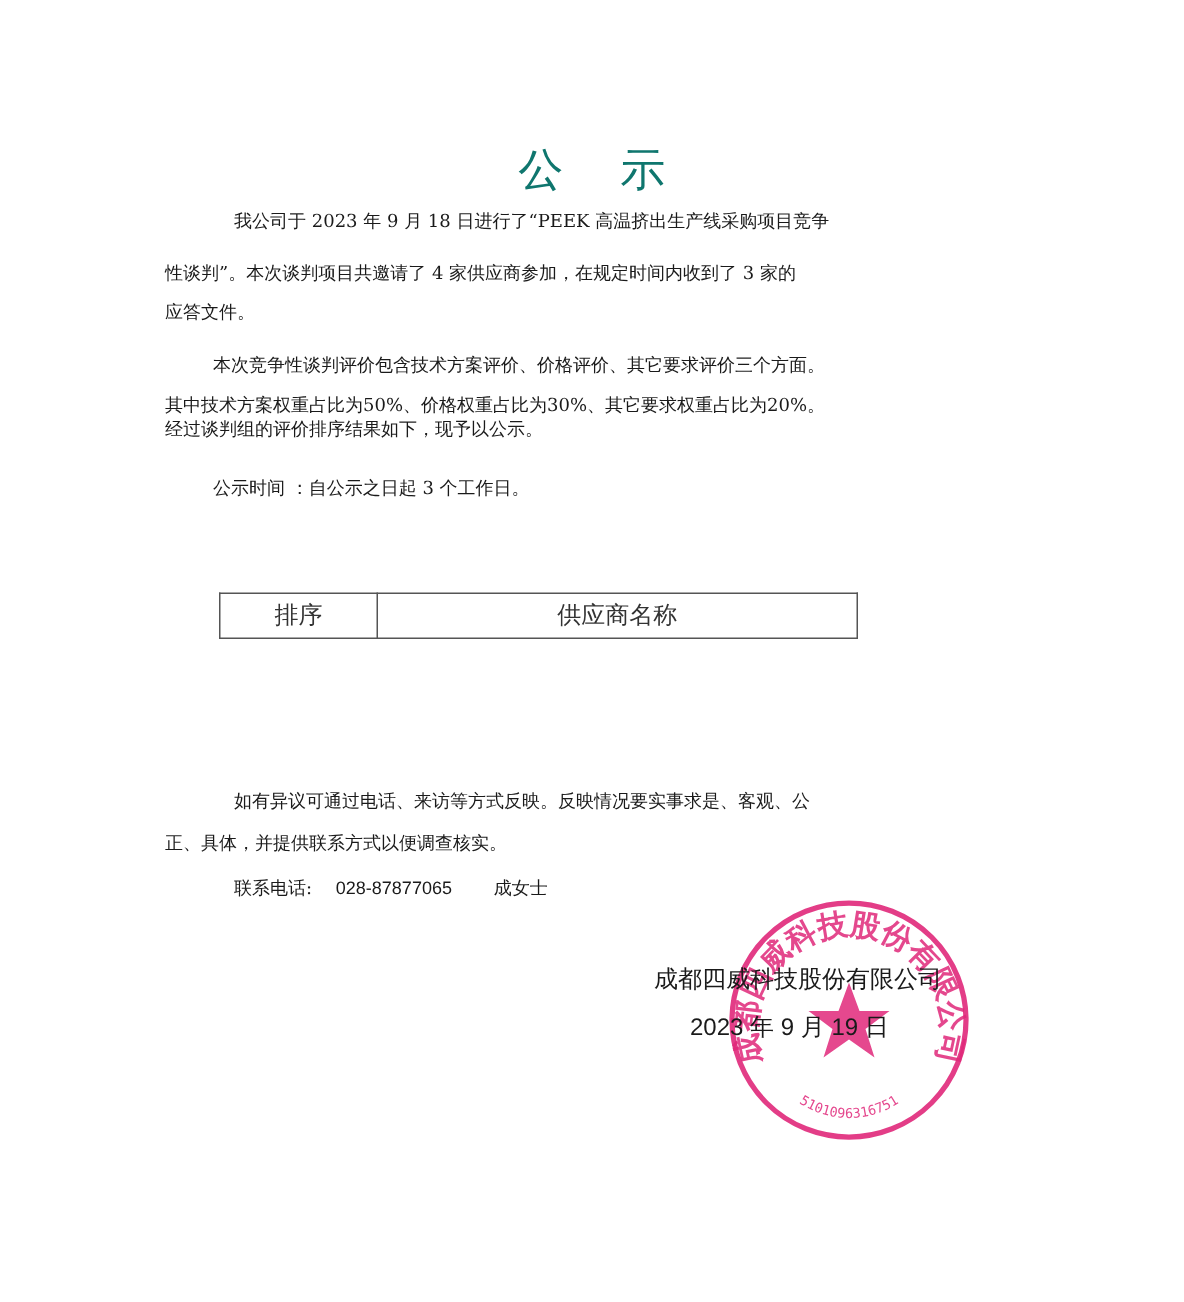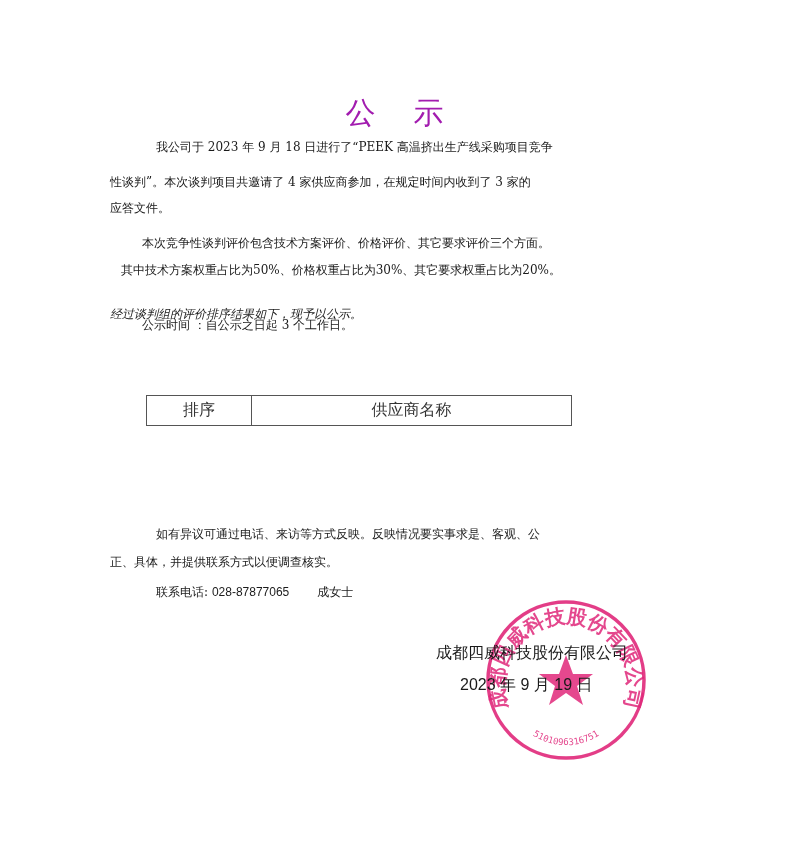--- a/index.html
+++ b/index.html
@@ -1,55 +1,55 @@
 <!DOCTYPE html>
 <html><head>
 <meta charset="utf-8">
 <style>
   html,body{margin:0;padding:0;background:#fff;}
   body{width:789px;height:868px;position:relative;overflow:hidden;font-family:"DejaVu Serif","Liberation Serif",serif;color:#1a1a1a;}
-  .title{position:absolute;top:93px;left:0;width:789px;text-align:center;font-size:30px;letter-spacing:38px;padding-left:38px;box-sizing:border-box;color:#a21caf;}
+  .title{position:absolute;top:93px;left:0;width:789px;text-align:center;font-size:30px;letter-spacing:38px;padding-left:38px;box-sizing:border-box;color:#0f766e;}
   .p{position:absolute;left:110px;width:580px;font-size:12px;line-height:28px;white-space:nowrap;}
   .num{font-family:"Liberation Sans",sans-serif;}
   table{position:absolute;left:146px;top:395px;width:426px;border-collapse:collapse;font-size:16px;}
   td{border:1.4px solid #555;height:29px;text-align:center;padding:0;color:#333;margin-top:40px;}
   td.rank{width:104px;}
   .stamp{position:absolute;left:483px;top:597px;width:166px;height:166px;}
   .sig{position:absolute;font-size:16px;white-space:nowrap;}
 </style>
 </head>
 <body>
 
 <div class="title">公示</div>
 
 <div class="p" style="top:133px;left:110px;text-indent:46px;">我公司于 2023 年 9 月 18 日进行了“PEEK 高温挤出生产线采购项目竞争</div>
 <div class="p" style="top:168px;left:110px;">性谈判”。本次谈判项目共邀请了 4 家供应商参加，在规定时间内收到了 3 家的</div>
 <div class="p" style="top:194px;left:110px;">应答文件。</div>
 
 <div class="p" style="top:229px;left:110px;text-indent:32px;">本次竞争性谈判评价包含技术方案评价、价格评价、其它要求评价三个方面。</div>
-<div class="p" style="top:256px;left:121px;">其中技术方案权重占比为50%、价格权重占比为30%、其它要求权重占比为20%。</div>
-<div class="p" style="top:300px;left:110px;font-style:italic;">经过谈判组的评价排序结果如下，现予以公示。</div>
+<div class="p" style="top:256px;left:110px;">其中技术方案权重占比为50%、价格权重占比为30%、其它要求权重占比为20%。</div>
+<div class="p" style="top:272px;left:110px;">经过谈判组的评价排序结果如下，现予以公示。</div>
 
 <div class="p" style="top:311px;left:142px;">公示时间  ：自公示之日起 3 个工作日。</div>
 
 <table>
   <tbody>
       <tr>
     <td class="rank">排序</td>
     <td>供应商名称</td>
   </tr>
 </tbody>
   </table>
 
 <div class="p" style="top:520px;left:110px;text-indent:46px;">如有异议可通过电话、来访等方式反映。反映情况要实事求是、客观、公</div>
 <div class="p" style="top:548px;left:110px;">正、具体，并提供联系方式以便调查核实。</div>
 
 <div class="p" style="top:578px;left:156px;">
   <span>联系电话:</span>
-  <span class="num" style="margin-left:0;">028-87877065</span>
+  <span class="num" style="margin-left:12px;">028-87877065</span>
   <span style="margin-left:24px;">成女士</span>
 </div>
 
 <svg class="stamp" viewBox="0 0 166 166">
   <defs>
     <path id="arcTop" d="M 25 110 A 62 62 0 1 1 141 110"></path>
     <path id="arcBot" d="M 38 128 A 60 60 0 0 0 128 128"></path>
   </defs>
   <circle cx="83" cy="83" r="78" fill="none" stroke="#e0287a" stroke-width="3.5" opacity="0.9"></circle>
   <polygon points="83,58 90,77 110,77 94,89 100,108 83,96 66,108 72,89 56,77 76,77" fill="#e0287a" opacity="0.85"></polygon>

